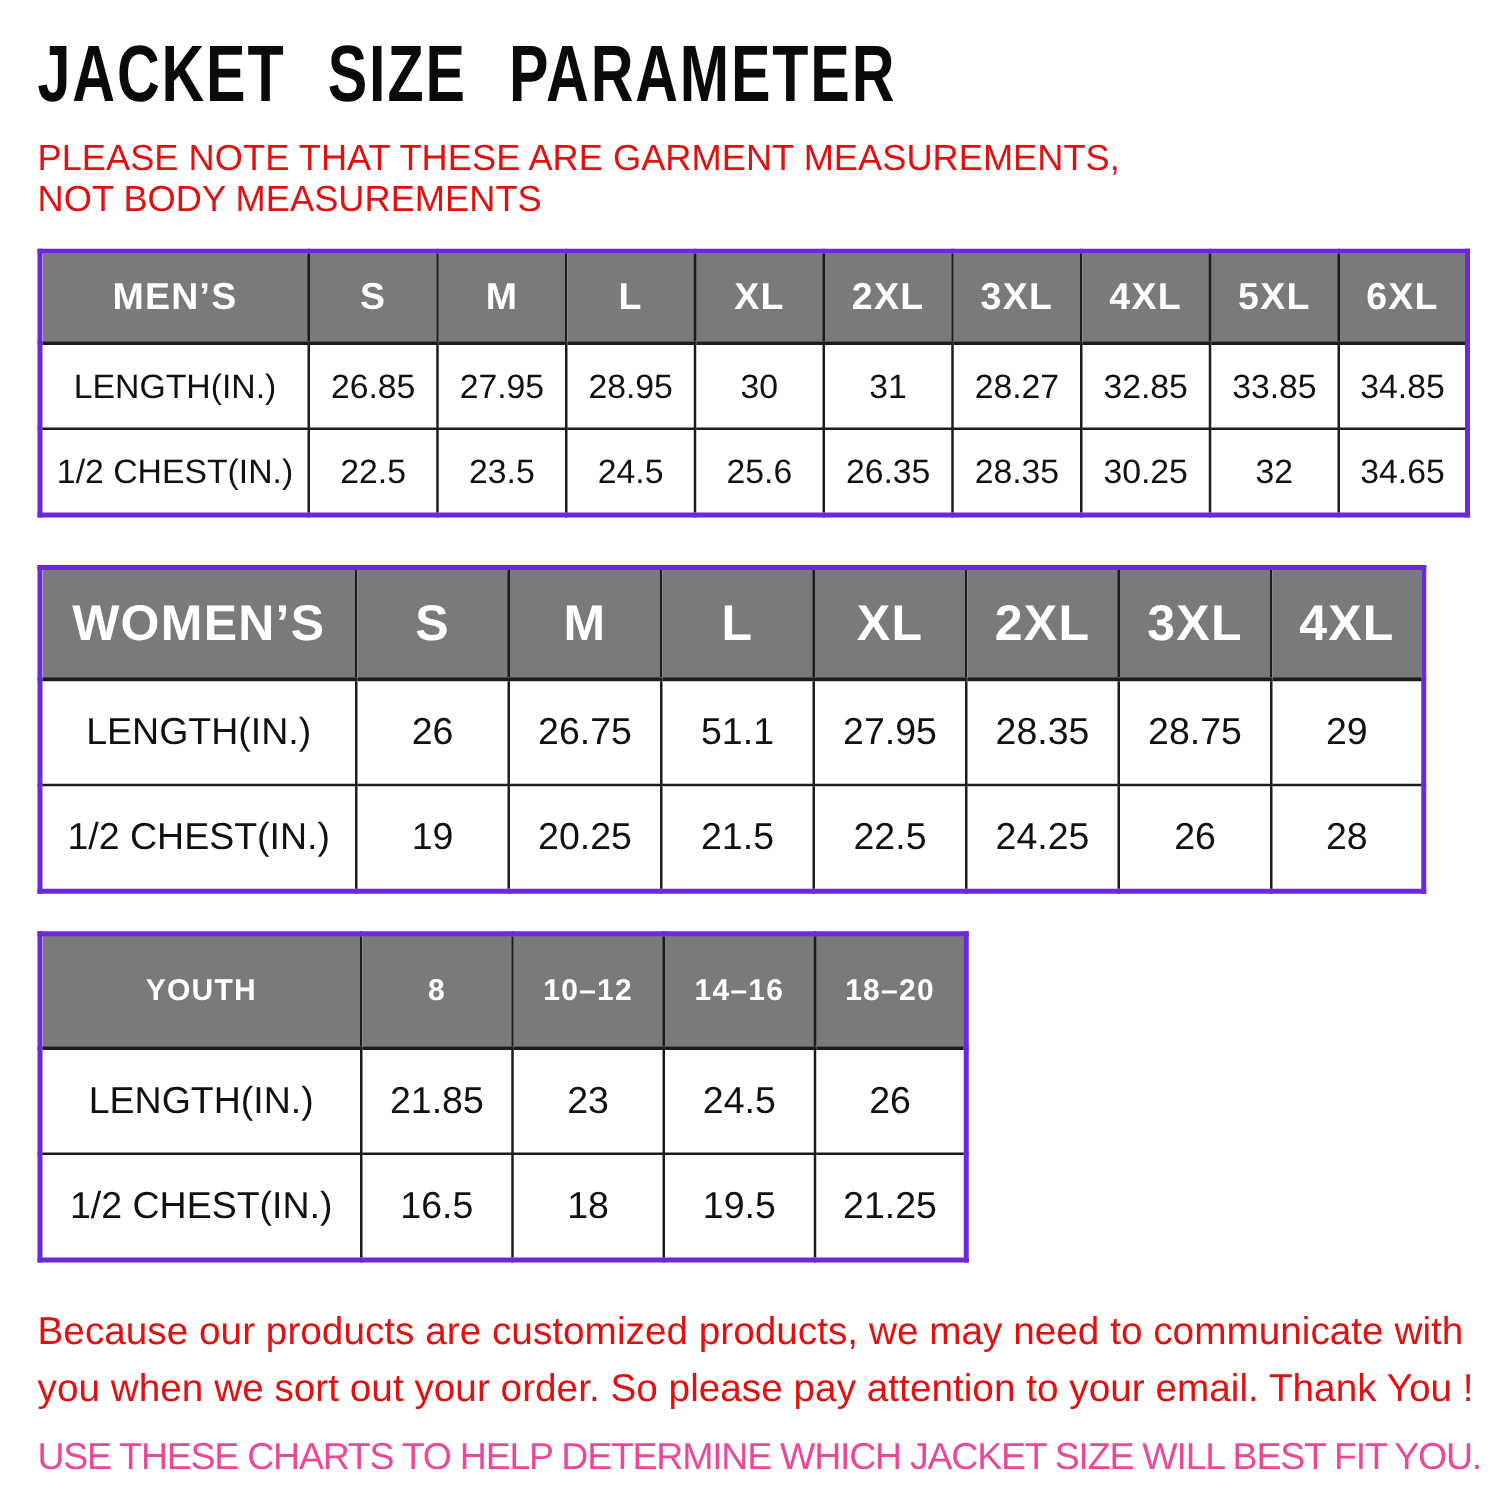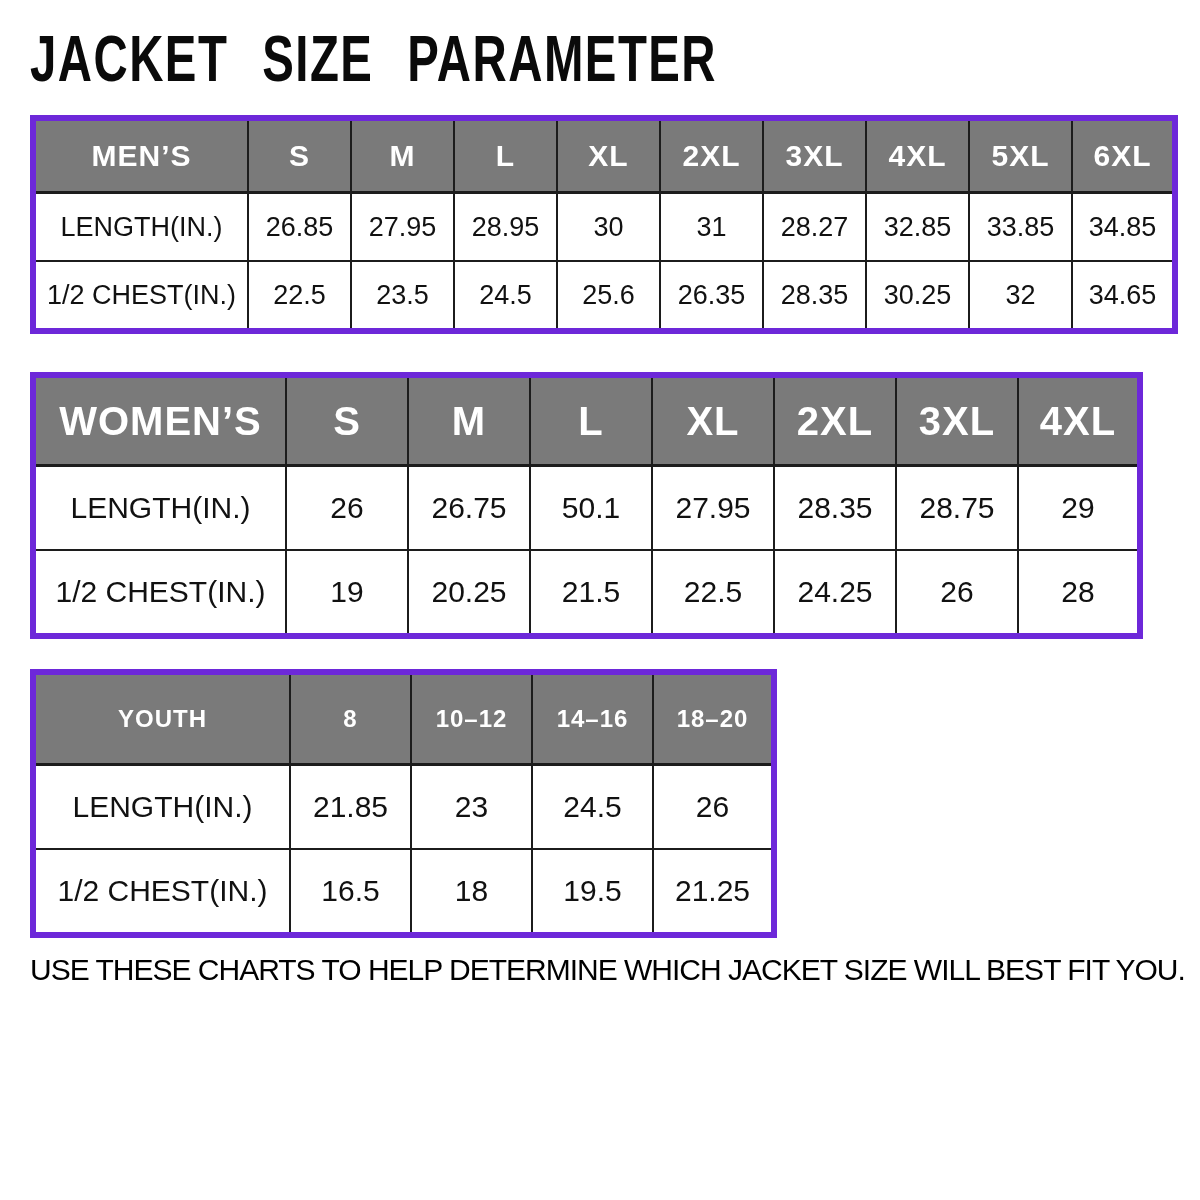--- a/index.html
+++ b/index.html
@@ -47,21 +47,21 @@
   }
   table.size-table th,
   table.size-table td {
     border: 2px solid #1c1c1c;
     text-align: center;
     vertical-align: middle;
     padding: 0;
     overflow: hidden;
   }
   table.size-table {
-    border: 6px solid #6d28d9;
+    border: 4px solid #6d28d9;
   }
   table.size-table th {
     background: #7a7a7a;
     color: #ffffff;
     font-weight: bold;
     letter-spacing: 1px;
     border-bottom-width: 3px;
   }
   table.size-table td {
     color: #111111;
@@ -84,32 +84,33 @@
     max-width: 1155px;
     font-size: 31px;
     line-height: 46px;
     color: #e01111;
   }
   .footer-advice {
     margin: 14px 0 0 30px;
     max-width: 1160px;
     font-size: 30px;
     line-height: 36px;
-    color: #000000;
+    color: #ec4899;
     letter-spacing: -1px;
     white-space: nowrap;
   }
 </style>
 </head>
 <body>
 
 <div class="page">
 
   <h1 class="title">JACKET SIZE PARAMETER</h1>
 
+  <p class="note">PLEASE NOTE THAT THESE ARE GARMENT MEASUREMENTS, NOT BODY MEASUREMENTS</p>
 
   <table class="size-table mens">
     <colgroup>
       <col style="width:215px">
       <col style="width:103px">
         <col style="width:103px">
         <col style="width:103px">
       <col style="width:103px">
         <col style="width:103px">
         <col style="width:103px">
@@ -180,21 +181,21 @@
         <th>2XL</th>
         <th>3XL</th>
         <th>4XL</th>
       </tr>
     </thead>
     <tbody>
       <tr>
         <td>LENGTH(IN.)</td>
         <td>26</td>
         <td>26.75</td>
-        <td>50.1</td>
+        <td>51.1</td>
         <td>27.95</td>
         <td>28.35</td>
         <td>28.75</td>
         <td>29</td>
       </tr>
       <tr>
         <td>1/2 CHEST(IN.)</td>
         <td>19</td>
         <td>20.25</td>
         <td>21.5</td>
@@ -234,16 +235,17 @@
       <tr>
         <td>1/2 CHEST(IN.)</td>
         <td>16.5</td>
         <td>18</td>
         <td>19.5</td>
         <td>21.25</td>
       </tr>
     </tbody>
   </table>
 
+  <p class="footer-para">Because our products are customized products, we may need to communicate with you when we sort out your order. So please pay attention to your email. Thank You !</p>
 
   <p class="footer-advice">USE THESE CHARTS TO HELP DETERMINE WHICH JACKET SIZE WILL BEST FIT YOU.</p>
 
 </div>
 
 </body></html>

